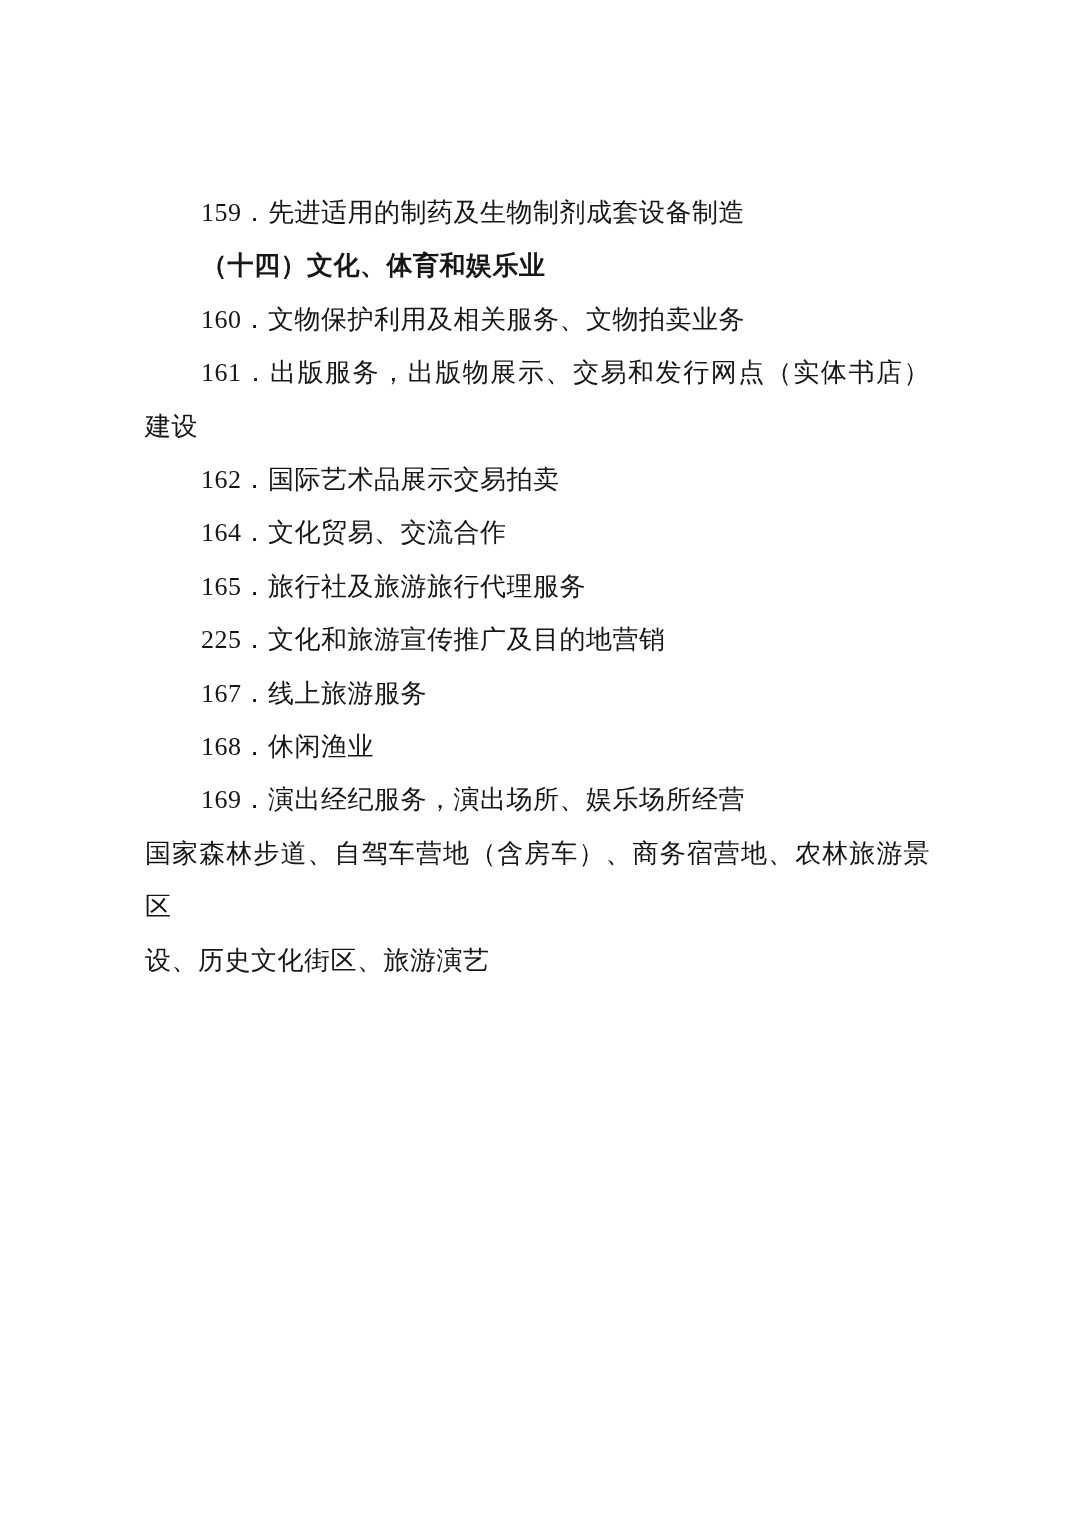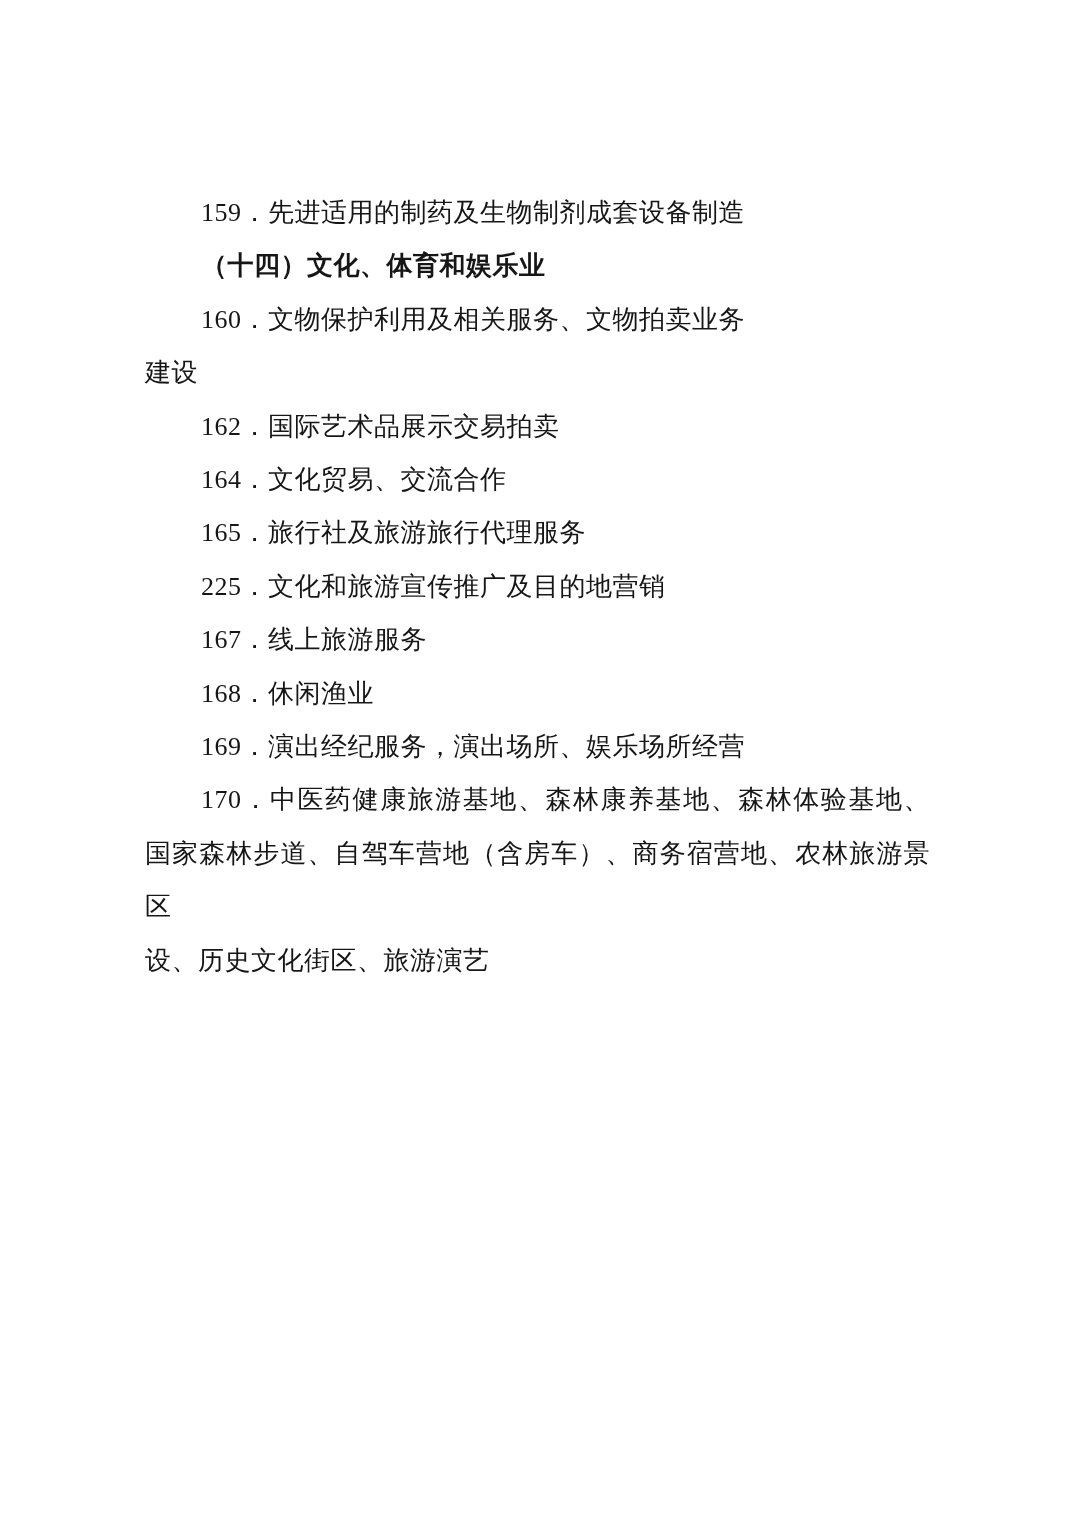--- a/index.html
+++ b/index.html
@@ -58,27 +58,27 @@
   }
 </style>
 </head>
 <body>
 
 <div class="page">
   <div class="content" id="doc-content">
       <div class="line indent">159．先进适用的制药及生物制剂成套设备制造</div>
       <div class="line indent bold">（十四）文化、体育和娱乐业</div>
       <div class="line indent">160．文物保护利用及相关服务、文物拍卖业务</div>
+      <div class="line indent justify">161．出版服务，出版物展示、交易和发行网点（实体书店）</div>
       <div class="line">建设</div>
       <div class="line indent">162．国际艺术品展示交易拍卖</div>
       <div class="line indent">164．文化贸易、交流合作</div>
       <div class="line indent">165．旅行社及旅游旅行代理服务</div>
       <div class="line indent">225．文化和旅游宣传推广及目的地营销</div>
       <div class="line indent">167．线上旅游服务</div>
       <div class="line indent">168．休闲渔业</div>
       <div class="line indent">169．演出经纪服务，演出场所、娱乐场所经营</div>
-      <div class="line indent justify">170．中医药健康旅游基地、森林康养基地、森林体验基地、</div>
       <div class="line justify">国家森林步道、自驾车营地（含房车）、商务宿营地、农林旅游景</div>
       <div class="line">区</div>
       <div class="line">设、历史文化街区、旅游演艺</div>
     </div>
   <div class="page-number">12</div>
 </div>
 
 </body></html>

